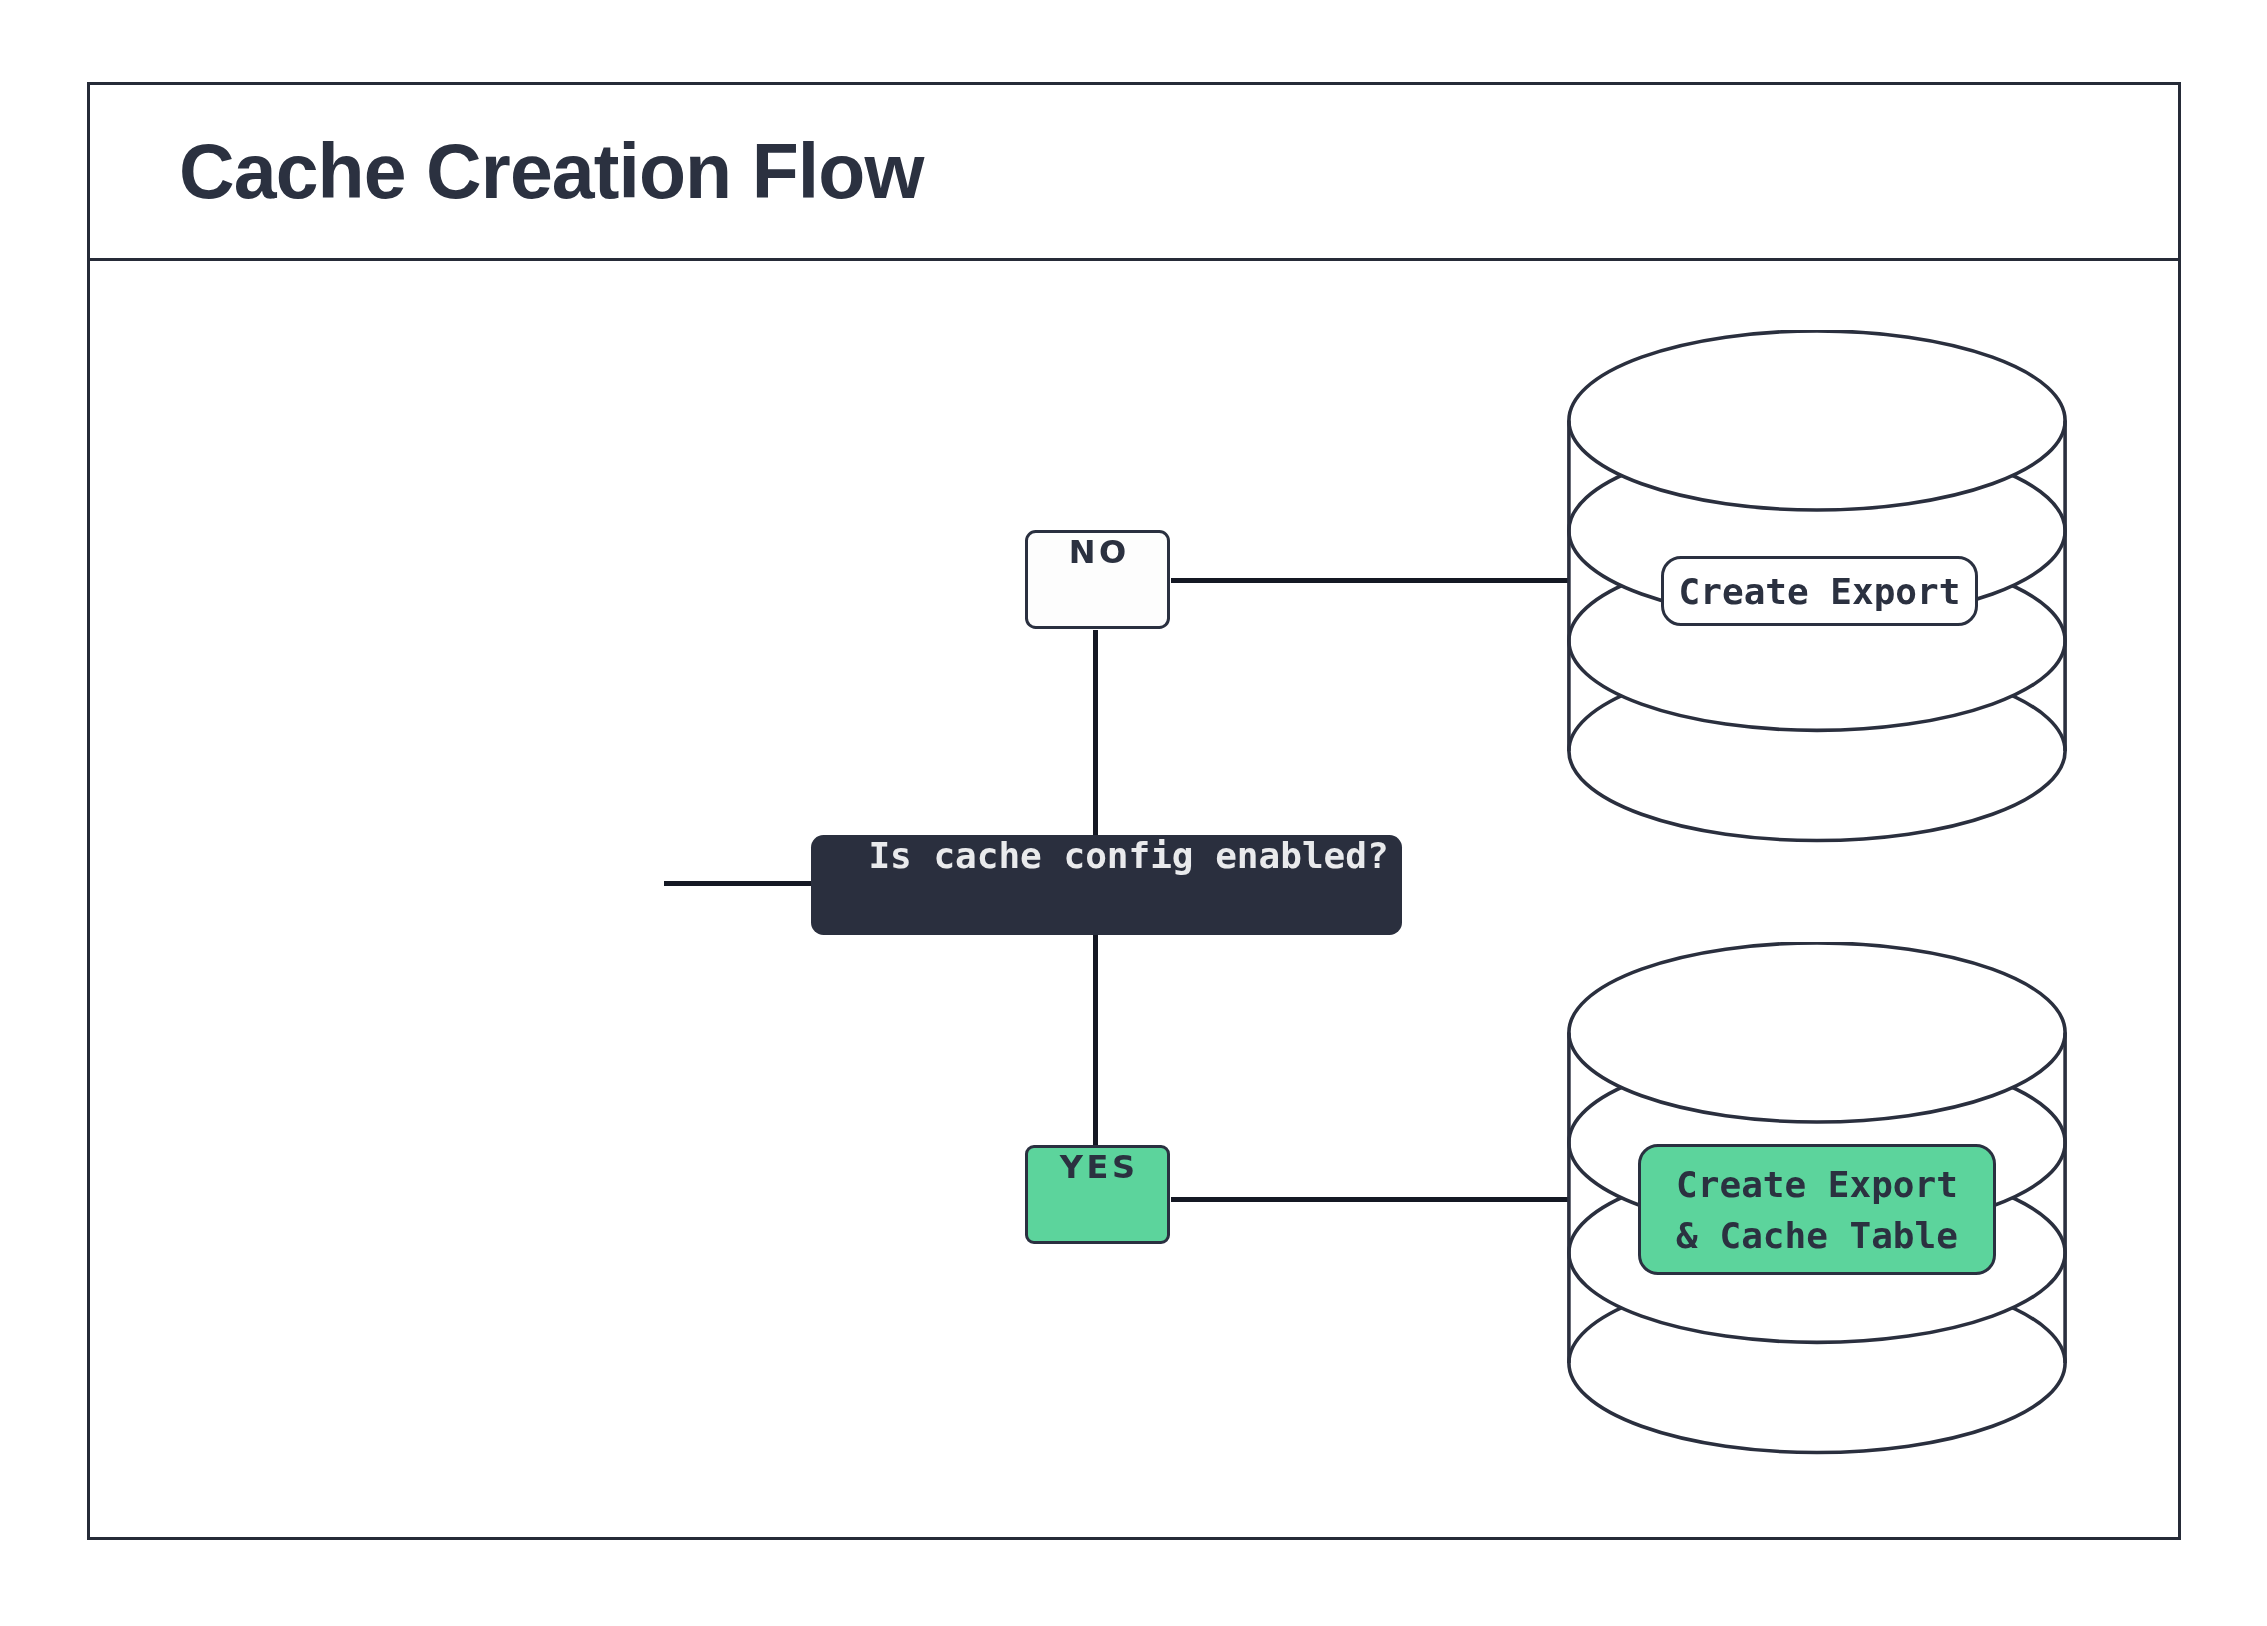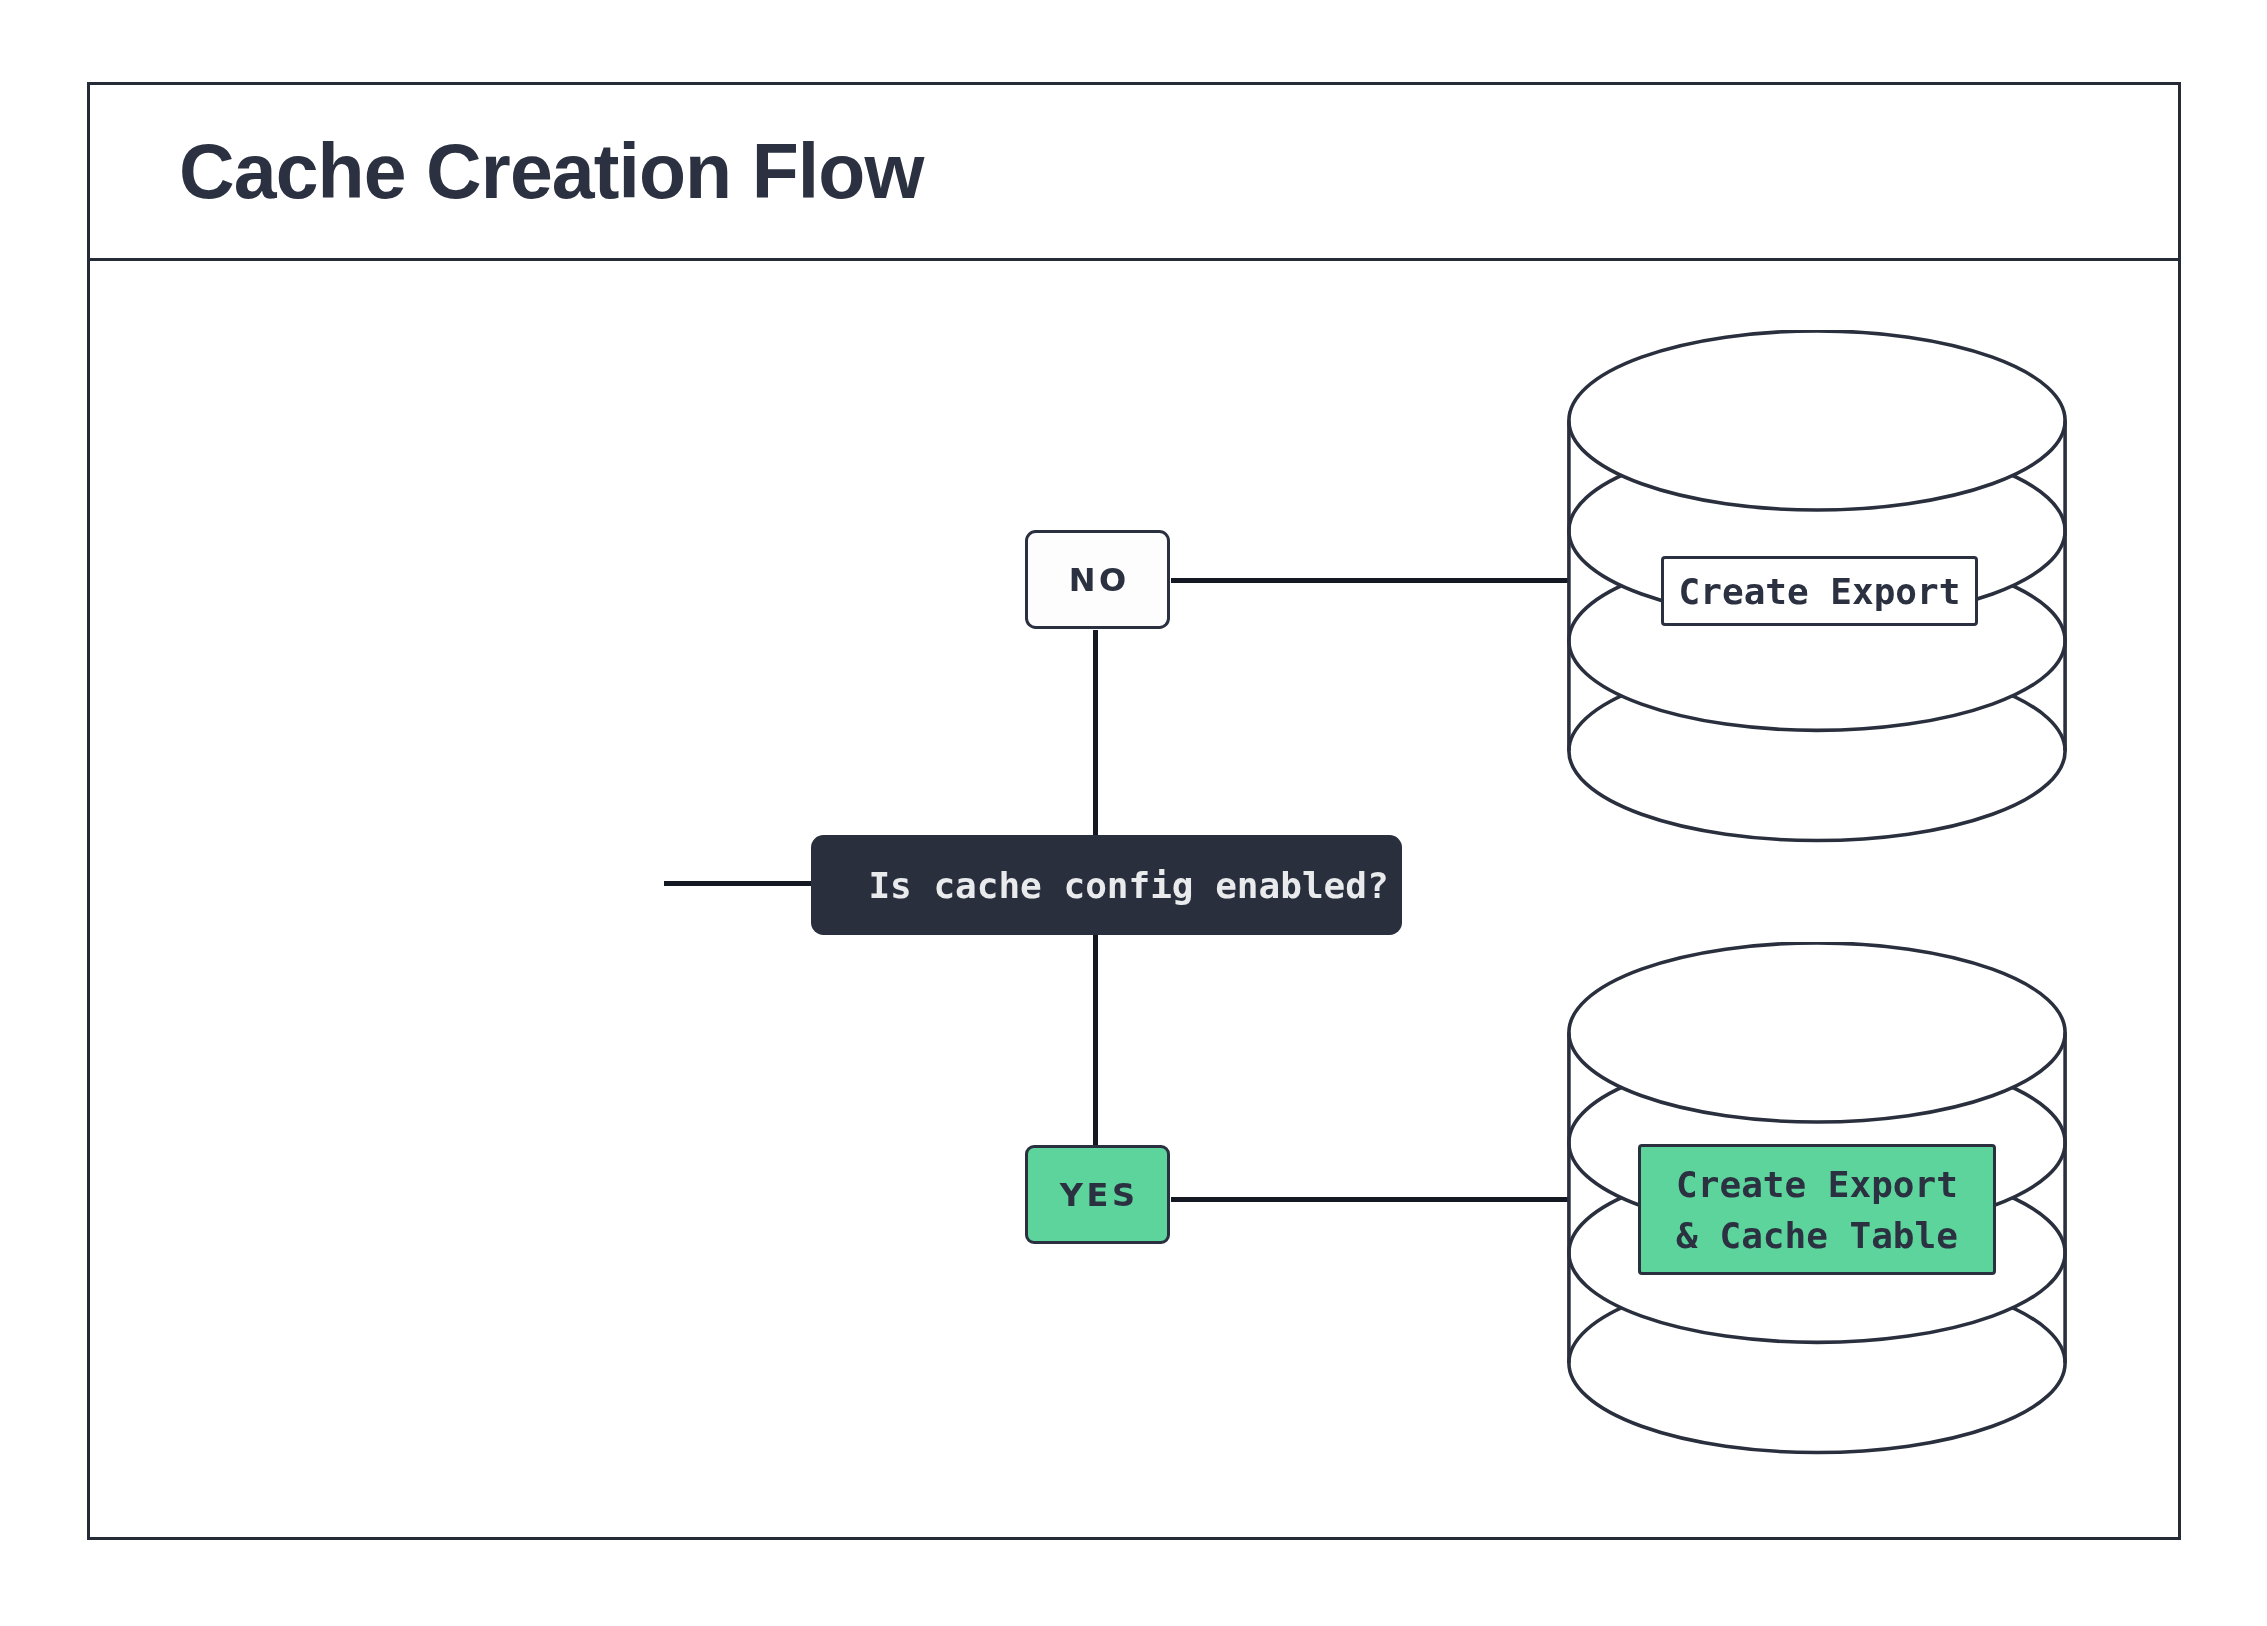--- a/index.html
+++ b/index.html
@@ -18,39 +18,39 @@
     display:flex;align-items:center;
   }
   .page-title{
     margin:0 0 0 89px;font-size:77px;font-weight:700;letter-spacing:-0.9px;
     color:#2b3140;
   }
   
   .connector{position:absolute;background:#141823;}
   
   .node{
-    position:absolute;box-sizing:border-box;display:flex;align-items:center;justify-content:center;
+    position:absolute;box-sizing:border-box;display:flex;justify-content:center;
     border-radius:10.7px;border:3.6px solid #2a3040;
     font-family:"DejaVu Sans Mono",monospace;font-weight:700;color:#2b3140;
     text-align:center;
   }
   .node.green{background:#5cd49c;}
   .node.white{background:#fdfdfd;}
   .node.dark{
     background:#2a2f3e;border:none;border-radius:12.5px;color:#e9eaec;padding-left:44px;
   }
   .node.mono40{font-size:36px;}
   .branch{
     font-family:"DejaVu Sans",sans-serif;font-size:32px;font-weight:700;
     letter-spacing:3.6px;text-indent:3.6px;
   }
   .cylinder{position:absolute;}
   .db-label{
     position:absolute;box-sizing:border-box;display:flex;flex-direction:column;
-    align-items:center;justify-content:center;border-radius:4px;border:3.6px solid #2a3040;
+    align-items:center;justify-content:center;border-radius:20px;border:3.6px solid #2a3040;
     font-family:"DejaVu Sans Mono",monospace;font-weight:700;color:#2b3140;
     font-size:36px;line-height:51px;text-align:center;
   }
   .db-label.white{background:#ffffff;}
   .db-label.green{background:#5cd49c;}
 </style>
 </head>
 <body>
 
 <div class="canvas">

